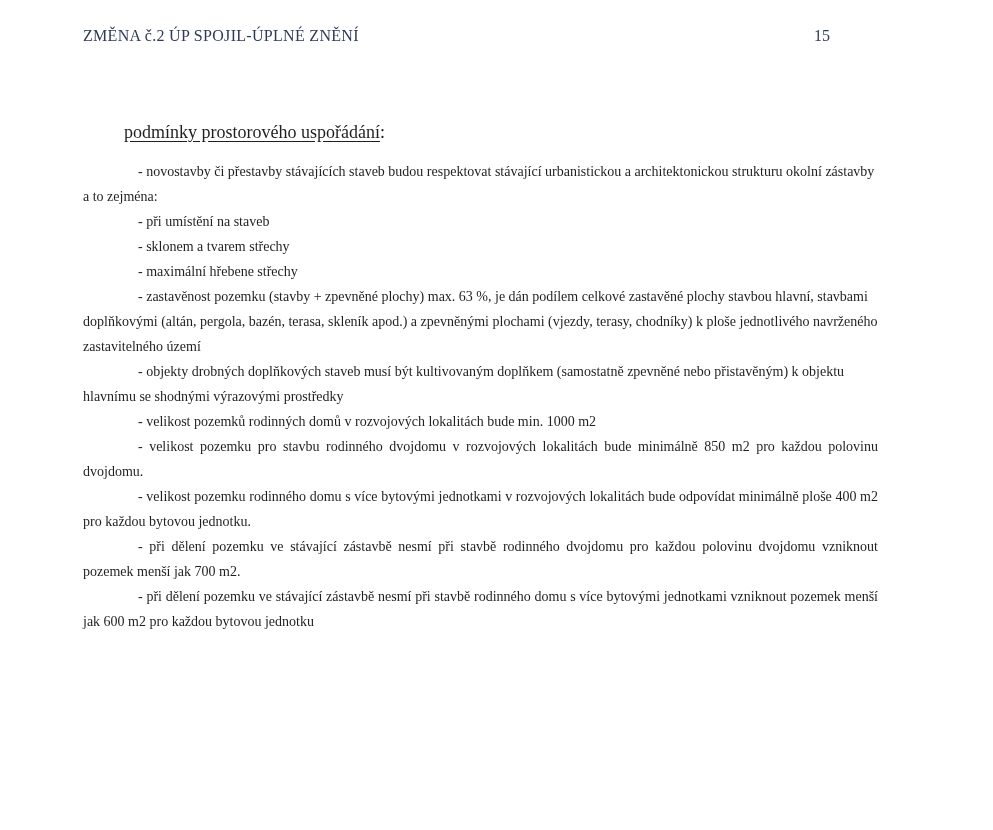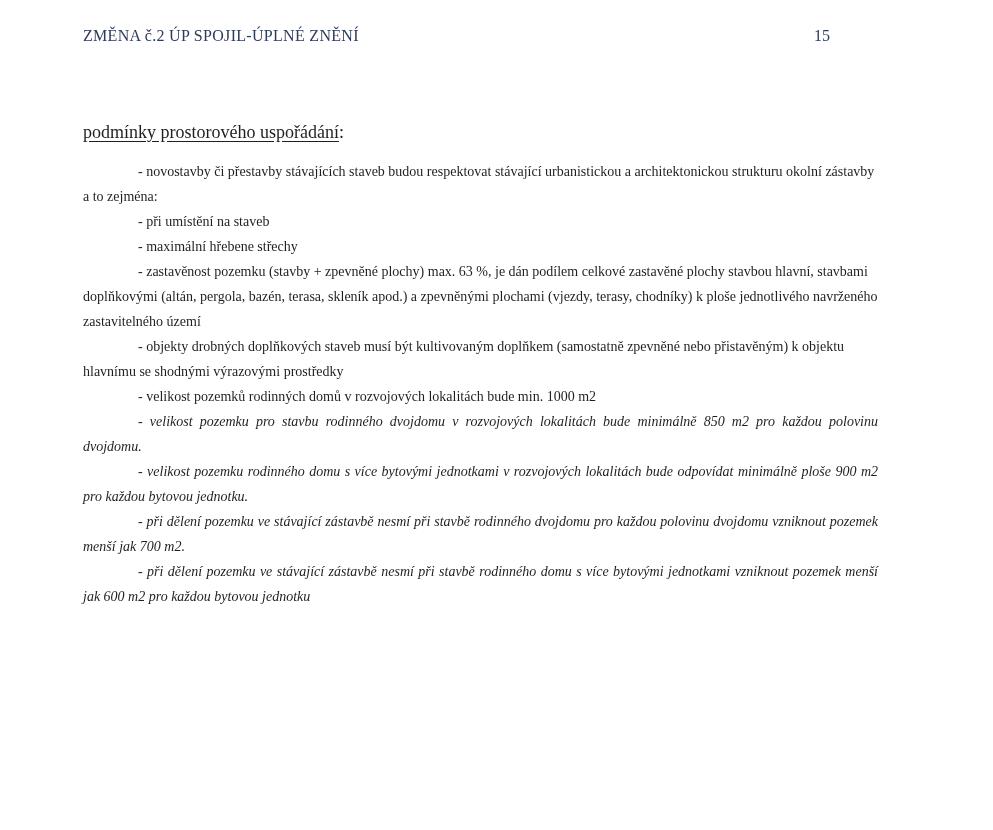--- a/index.html
+++ b/index.html
@@ -39,54 +39,55 @@
   .section-heading {
     margin: 74px 0 14px 0;
     font-size: 18px;
     font-weight: normal;
     color: var(--body-text, #1f1f1f);
     line-height: 25px;
   }
   .section-heading .underlined {
     text-decoration: underline;
     text-underline-offset: 3px;
+    margin-left: 41px;
   }
   .doc-body p {
     margin: 0;
     font-size: 14px;
     line-height: 25px;
     color: var(--body-text, #1f1f1f);
     text-indent: 55px;
     text-align: left;
   }
   .doc-body p.justify {
     text-align: justify;
-    font-style: italic;
   }
 </style>
 </head>
 <body>
 
 <div class="page">
   <div class="content">
 
     <div class="header-row">
       <span class="doc-title">ZMĚNA č.2 ÚP SPOJIL-ÚPLNÉ ZNĚNÍ</span>
       <span class="page-number">15</span>
     </div>
 
     <h2 class="section-heading"><span class="underlined">podmínky prostorového uspořádání</span><span>:</span></h2>
 
     <div class="doc-body">
       <p>- novostavby či přestavby stávajících staveb budou respektovat stávající urbanistickou a architektonickou strukturu okolní zástavby a to zejména:</p>
       <p>- při umístění na staveb</p>
+      <p>- sklonem a tvarem střechy</p>
       <p>- maximální hřebene střechy</p>
       <p>- zastavěnost pozemku (stavby + zpevněné plochy) max. 63 %, je dán podílem celkové zastavěné plochy stavbou hlavní, stavbami doplňkovými (altán, pergola, bazén, terasa, skleník apod.) a zpevněnými plochami (vjezdy, terasy, chodníky) k ploše jednotlivého navrženého zastavitelného území</p>
       <p>- objekty drobných doplňkových staveb musí být kultivovaným doplňkem (samostatně zpevněné nebo přistavěným) k objektu hlavnímu se shodnými výrazovými prostředky</p>
       <p>- velikost pozemků rodinných domů v rozvojových lokalitách bude min. 1000 m2</p>
       <p class="justify">- velikost pozemku pro stavbu rodinného dvojdomu v rozvojových lokalitách bude minimálně 850 m2 pro každou polovinu dvojdomu.</p>
-      <p class="justify">- velikost pozemku rodinného domu s více bytovými jednotkami v rozvojových lokalitách bude odpovídat minimálně ploše 900 m2 pro každou bytovou jednotku.</p>
+      <p class="justify">- velikost pozemku rodinného domu s více bytovými jednotkami v rozvojových lokalitách bude odpovídat minimálně ploše 400 m2 pro každou bytovou jednotku.</p>
       <p class="justify">- při dělení pozemku ve stávající zástavbě nesmí při stavbě rodinného dvojdomu pro každou polovinu dvojdomu vzniknout pozemek menší jak 700 m2.</p>
       <p class="justify">- při dělení pozemku ve stávající zástavbě nesmí při stavbě rodinného domu s více bytovými jednotkami vzniknout pozemek menší jak 600 m2 pro každou bytovou jednotku</p>
     </div>
 
   </div>
 </div>
 
 </body></html>

